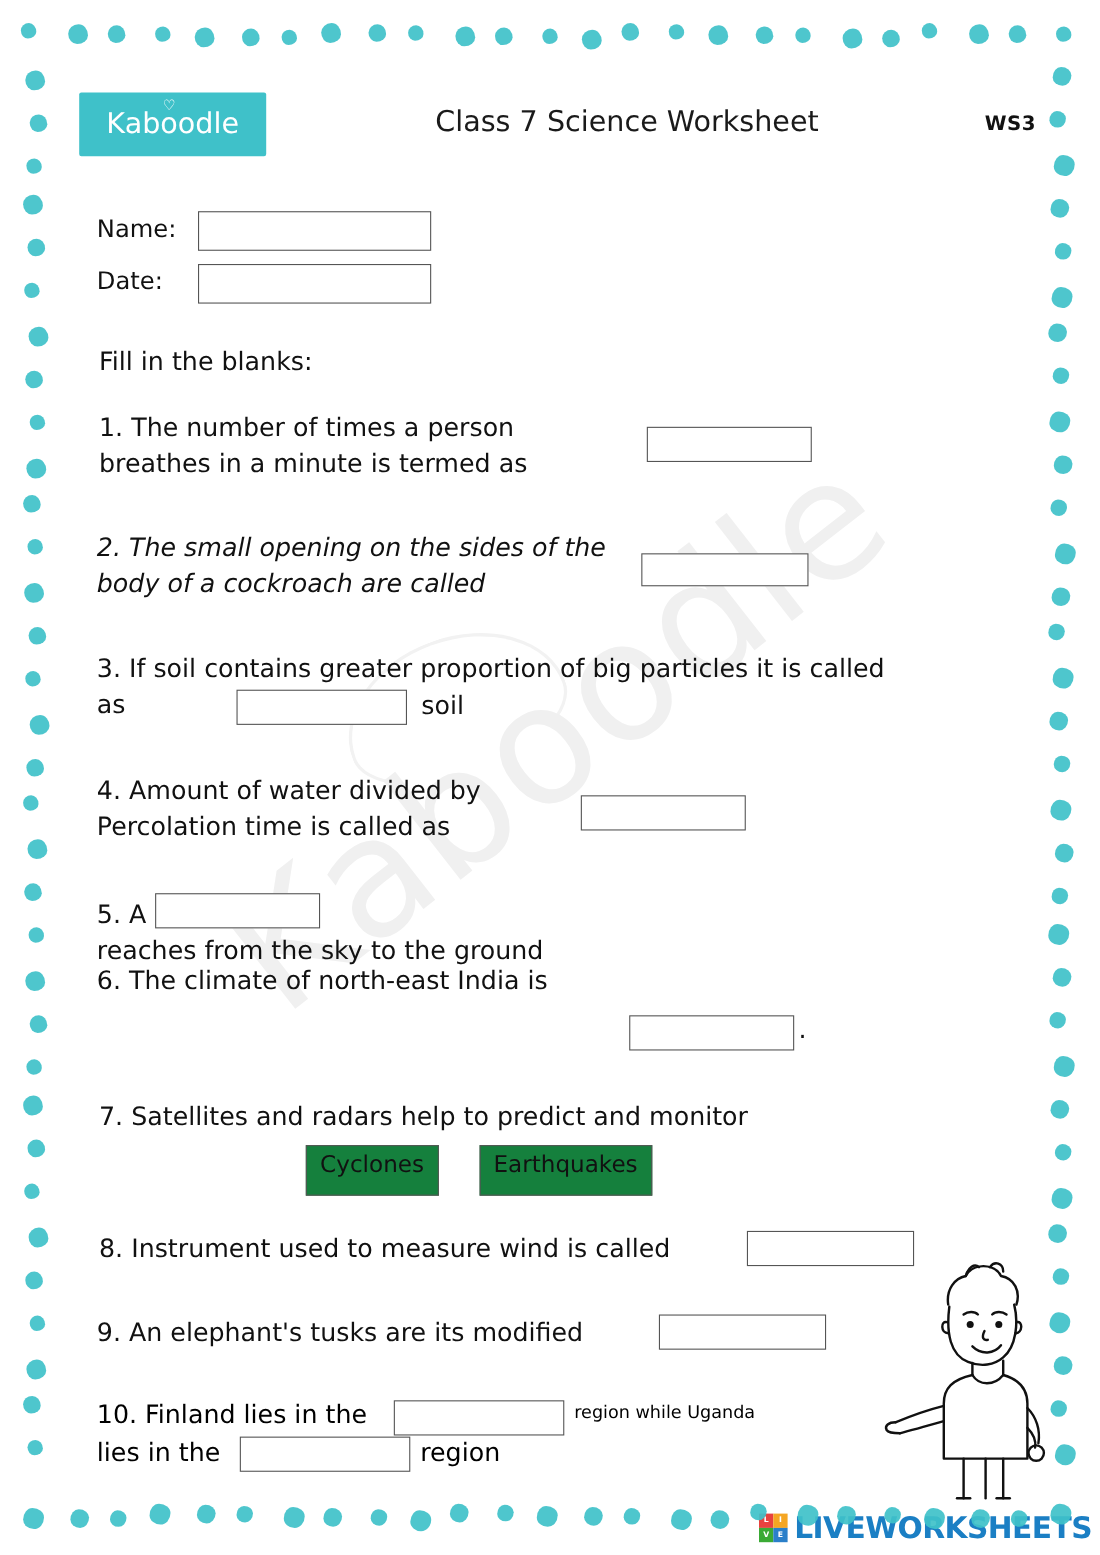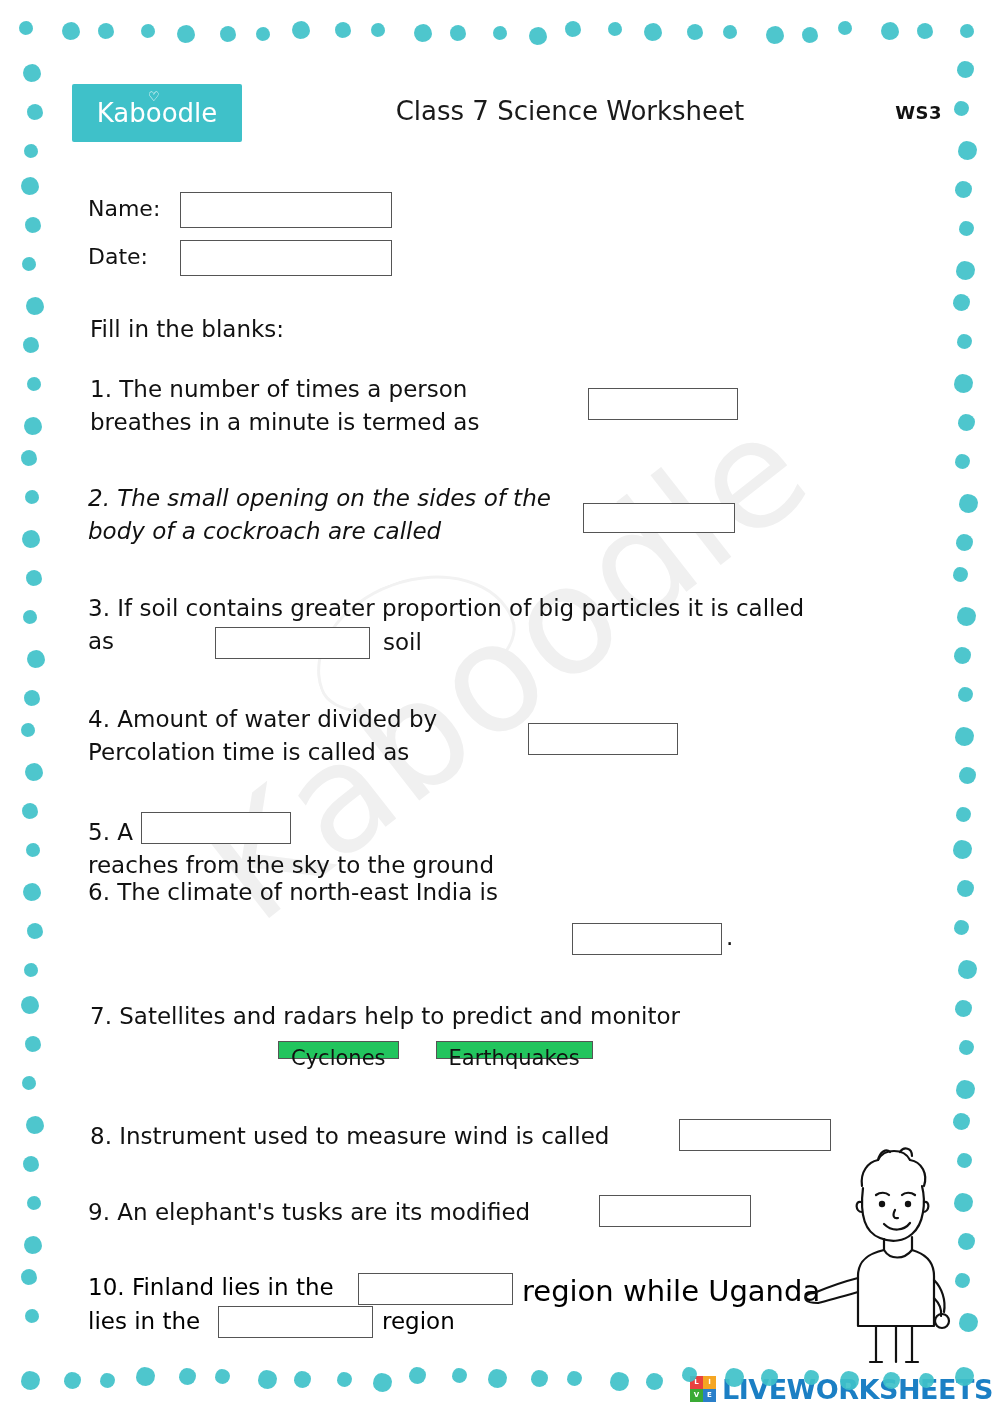--- a/index.html
+++ b/index.html
@@ -184,23 +184,23 @@
   
   .q {
     position: absolute;
     font-size: 23px;
     color: #111;
     line-height: 33px;
   }
   .opt-box {
     display: inline-block;
     border: 1.5px solid #555;
-    background: #22c55e;
+    background: #15803d;
     box-sizing: border-box;
-    height: 18px;
+    height: 46px;
     line-height: 32px;
     padding: 0 12px;
     font-size: 21px;
     color: #111;
     margin-right: 32px;
   }
 
   .q1 { left: 90px; top: 373px; width: 470px; }
   .q1-box { position: absolute; left: 588px; top: 388px; width: 150px; height: 32px; }
 
@@ -226,21 +226,21 @@
   .q7-options { position: absolute; left: 278px; top: 1041px; }
 
   .q8 { left: 90px; top: 1120px; }
   .q8-box { position: absolute; left: 679px; top: 1119px; width: 152px; height: 32px; }
 
   .q9 { left: 88px; top: 1196px; }
   .q9-box { position: absolute; left: 599px; top: 1195px; width: 152px; height: 32px; }
 
   .q10-a { position: absolute; left: 88px; top: 1274px; font-size: 23px; }
   .q10-box1 { position: absolute; left: 358px; top: 1273px; width: 155px; height: 32px; }
-  .q10-b { position: absolute; left: 522px; top: 1274px; font-size: 29px; }
+  .q10-b { position: absolute; left: 522px; top: 1274px; font-size: 16px; }
   .q10-c { position: absolute; left: 88px; top: 1308px; font-size: 23px; }
   .q10-box2 { position: absolute; left: 218px; top: 1306px; width: 155px; height: 32px; }
   .q10-d { position: absolute; left: 382px; top: 1308px; font-size: 23px; }
 
   
   .boy {
     position: absolute;
     left: 800px;
     top: 1140px;
     width: 170px;

